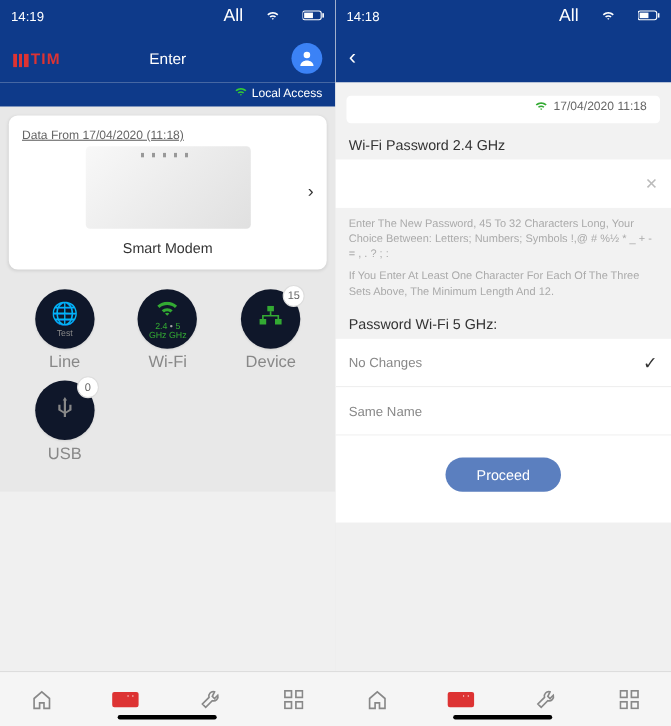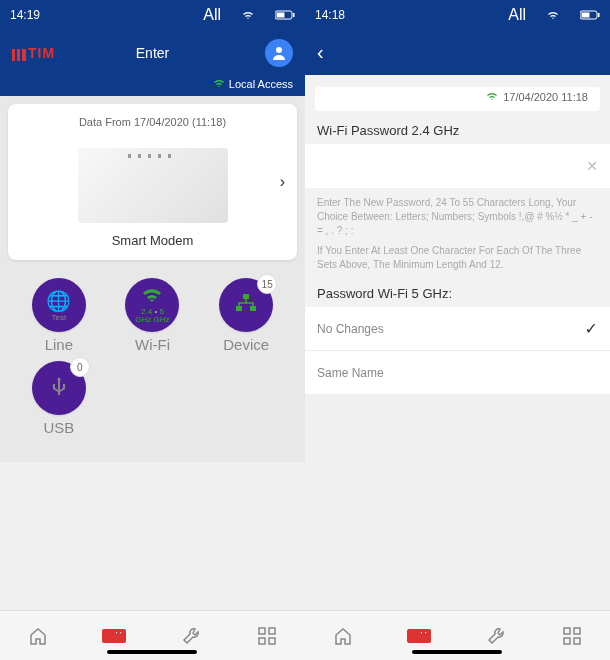--- a/index.html
+++ b/index.html
@@ -9,28 +9,28 @@
 .statusbar { height: 30px; background: #0e3a8a; color: #fff; display: flex; align-items: center; justify-content: space-between; padding: 0 10px; font-size: 12px; }
 .status-right { display: flex; align-items: flex-start; gap: 20px; font-size: 16px; }
 .navbar { height: 45px; background: #0e3a8a; color: #fff; display: flex; align-items: center; padding: 0 12px; position: relative; }
 .logo { color: #d33; font-weight: bold; font-size: 14px; letter-spacing: 1px; display: flex; align-items: flex-end; }
 .logo-bars { display: inline-block; width: 14px; height: 12px; background: linear-gradient(to right, #d33 3px, transparent 3px 5px, #d33 5px 8px, transparent 8px 10px, #d33 10px); margin-right: 2px; }
 .nav-title { position: absolute; left: 50%; transform: translateX(-50%); font-size: 14px; }
 .avatar { width: 28px; height: 28px; border-radius: 50%; background: #3b82f6; display: flex; align-items: center; justify-content: center; margin-left: auto; }
 .localaccess { background: #0e3a8a; color: #fff; text-align: right; padding: 3px 12px 6px; font-size: 11px; }
 .content1 { background: #e8e8e8; padding: 8px; }
 .card { background: #fff; border-radius: 8px; padding: 12px; box-shadow: 0 1px 3px rgba(0,0,0,0.1); position: relative; }
-.card-top { text-align: center; font-size: 11px; color: #666; margin-bottom: 20px; }
+.card-top { font-size: 11px; color: #666; margin-bottom: 4px; text-decoration: underline; }
 .modem-img { width: 150px; height: 75px; margin: 0 auto 10px; background: linear-gradient(135deg, #f8f8f8, #e0e0e0); border-radius: 4px; position: relative; }
 .modem-img::before { content: ''; position: absolute; top: 6px; left: 50%; transform: translateX(-50%); width: 50px; height: 4px; background: repeating-linear-gradient(to right, #999 0 3px, transparent 3px 10px); }
 .chevron { position: absolute; right: 12px; top: 50%; transform: translateY(-50%); font-size: 16px; color: #333; }
 .card-label { text-align: center; font-size: 13px; color: #333; }
 .grid { display: grid; grid-template-columns: repeat(3, 1fr); gap: 8px; padding: 18px 8px; }
 .gcell { text-align: center; position: relative; }
-.circle { width: 54px; height: 54px; border-radius: 50%; background: #4c1d95; margin: 0 auto 4px; display: flex; flex-direction: column; align-items: center; justify-content: center; box-shadow: 0 1px 2px rgba(0,0,0,0.1); position: relative; }
+.circle { width: 54px; height: 54px; border-radius: 50%; background: #0f172a; margin: 0 auto 4px; display: flex; flex-direction: column; align-items: center; justify-content: center; box-shadow: 0 1px 2px rgba(0,0,0,0.1); position: relative; }
 .badge { position: absolute; top: -4px; right: -4px; width: 20px; height: 20px; border-radius: 50%; background: #fff; border: 1px solid #ddd; display: flex; align-items: center; justify-content: center; font-size: 10px; color: #666; }
 .glabel { font-size: 15px; color: #888; }
 .wifi-arc { color: #3a3; font-size: 18px; }
 .wifi-txt { font-size: 8px; color: #3a3; line-height: 1; }
 .ic { font-size: 20px; color: #3a3; }
 .ic-gray { color: #888; }
 
 .navbar2 { height: 45px; background: #0e3a8a; color: #fff; display: flex; align-items: center; padding: 0 12px; gap: 14px; }
 .back { font-size: 20px; color: #fff; }
 .nav2-title { background: #4a6db8; padding: 3px 10px; font-size: 13px; }
@@ -177,30 +177,33 @@
         <span><svg width="14" height="10" viewBox="0 0 14 10">
               <path d="M7 9L8 8C7.4 7.5 6.6 7.5 6 8zM4 6l1 1c1.2-1 2.8-1 4 0l1-1C8.2 4.5 5.8 4.5 4 6zM2 4l1 1c2.3-2 5.7-2 8 0l1-1C9 1.3 5 1.3 2 4z" fill="#3a3"></path>
             </svg></span>
         <span>17/04/2020 11:18</span>
       </div>
       <div class="section-title">Wi-Fi Password 2.4 GHz</div>
       <div class="input-row">
         <input type="text" style="">
         <span class="clear-ic">✕</span>
       </div>
-      <div class="hint">Enter The New Password, 24 To 55 Characters Long, Your Choice Between: Letters; Numbers; Symbols !,@ # %½ * _ + - = , . ? ; :</div>
+      <div class="hint">Enter The New Password, 45 To 32 Characters Long, Your Choice Between: Letters; Numbers; Symbols !,@ # %½ * _ + - = , . ? ; :</div>
       <div class="hint">If You Enter At Least One Character For Each Of The Three Sets Above, The Minimum Length And 12.</div>
       <div class="section-title">Password Wi-Fi 5 GHz:</div>
       <div class="row">
         <span>No Changes</span>
         <span class="check">✓</span>
       </div>
       <div class="row">
         <span>Same Name</span>
       </div>
+      <div class="proceed-wrap">
+        <button class="proceed">Proceed</button>
+      </div>
     </div>
   </div>
 </div>
 
 <div class="bottombar">
   <span class="bicon">
       <svg width="20" height="20" viewBox="0 0 20 20">
         <path d="M3 9l7-6 7 6v9H12v-5H8v5H3z" fill="none" stroke="#888" stroke-width="1.5"></path>
       </svg>
     </span>

